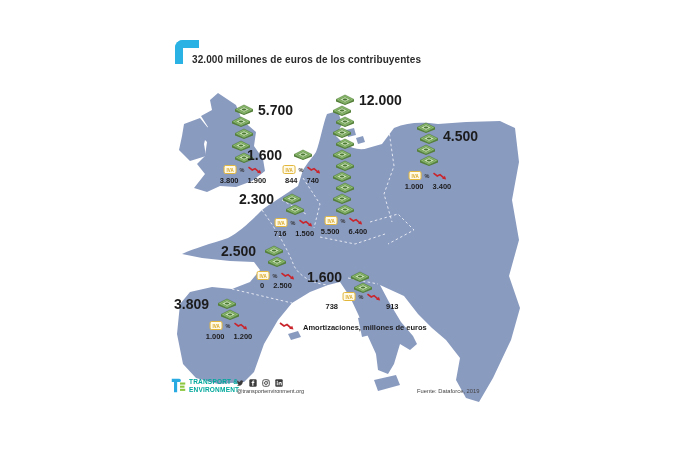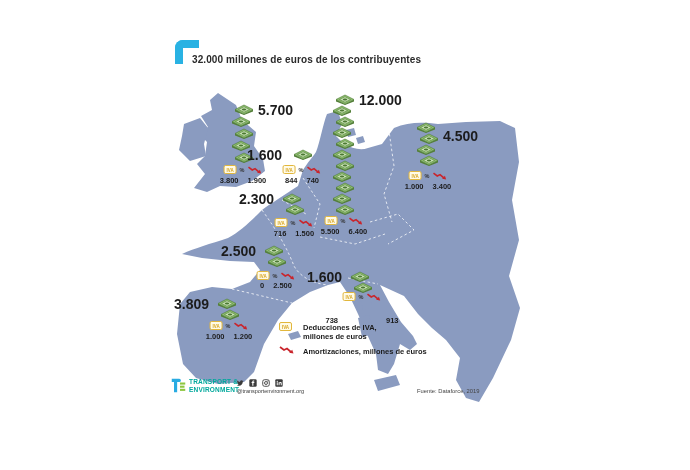--- a/index.html
+++ b/index.html
@@ -417,21 +417,21 @@
         <div class="icons-row" style="left: 362px; top: 292px;">
           <span class="iva-icon">IVA</span>
           <span class="pct">%</span>
           <span>
             <svg width="15" height="8" viewBox="0 0 16 8">
               <path d="M1 1 L5 4 L8 2.5 L12 6" stroke="#c9252c" stroke-width="1.7" fill="none"></path>
               <path d="M10.2 6.8 L14.5 7.6 L13.2 3.8 Z" fill="#c9252c"></path>
             </svg>
           </span>
         </div>
-        <div class="values-row" style="left: 362px; top: 316px; gap: 48px;">
+        <div class="values-row" style="left: 362px; top: 302px; gap: 48px;">
           <span>738</span>
           <span>913</span>
         </div>
       </div>
       <div>
         <div class="bill" style="left: 219px; top: 307px;">
           <svg width="22" height="13" viewBox="0 0 22 13">
             <path d="M2 7.5 L11 12 L20 7.5 L20 9.5 L11 13 L2 9.5 Z" fill="#55803a"></path>
             <path d="M2 7.5 L11 12 L20 7.5 L11 3 Z" fill="#8fbf6f" stroke="#4a7733" stroke-width="0.6"></path>
             <path d="M5.5 7.5 L11 10.2 L16.5 7.5 L11 4.8 Z" fill="#c9e3b5" stroke="#4a7733" stroke-width="0.5"></path>
@@ -458,29 +458,20 @@
           </span>
         </div>
         <div class="values-row" style="left: 229px; top: 332px;">
           <span>1.000</span>
           <span>1.200</span>
         </div>
       </div>
     </div>
 
   <div class="legend">
-    <div class="row">
-      <span class="ic">
-          <span class="iva-icon">IVA</span>
-        </span>
-      <span class="txt">
-        <span>Deducciones de IVA,</span><br>
-        <span>millones de euros</span>
-      </span>
-    </div>
     <div class="row">
       <span class="ic">
         <svg width="16" height="8" viewBox="0 0 16 8">
           <path d="M1 1 L5 4 L8 2.5 L12 6" stroke="#c9252c" stroke-width="1.7" fill="none"></path>
           <path d="M10.2 6.8 L14.5 7.6 L13.2 3.8 Z" fill="#c9252c"></path>
         </svg>
       </span>
       <span class="txt">Amortizaciones, millones de euros</span>
     </div>
   </div>

